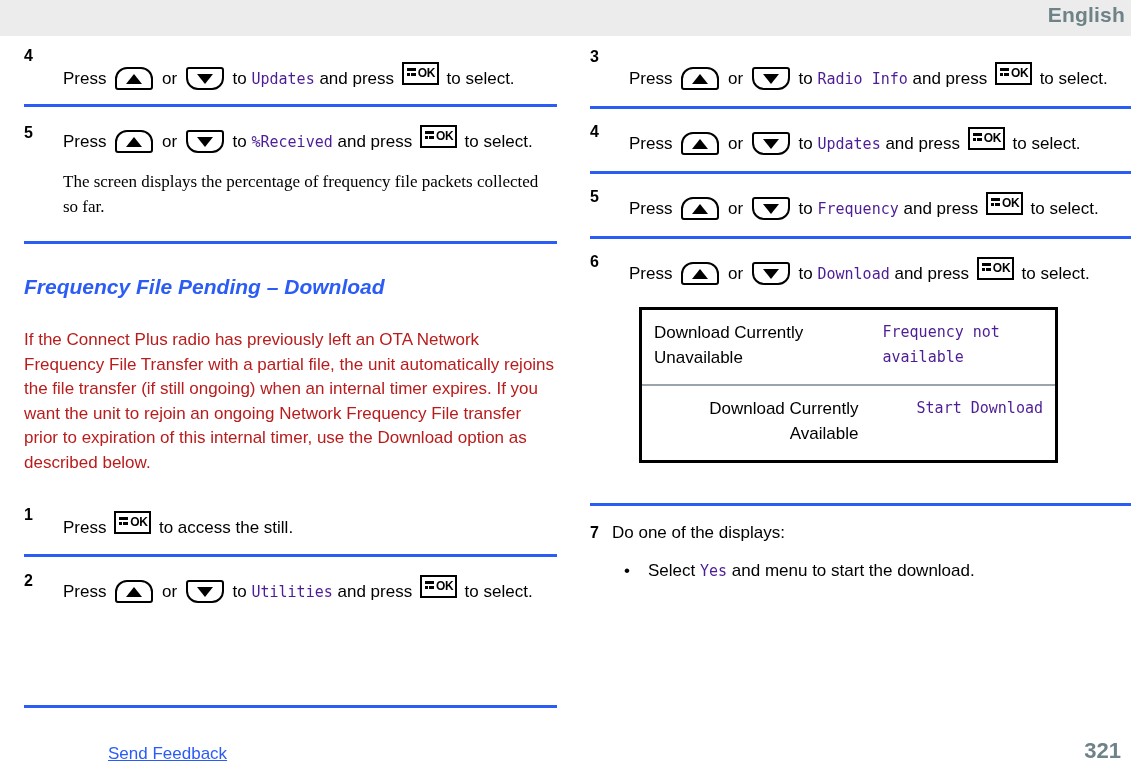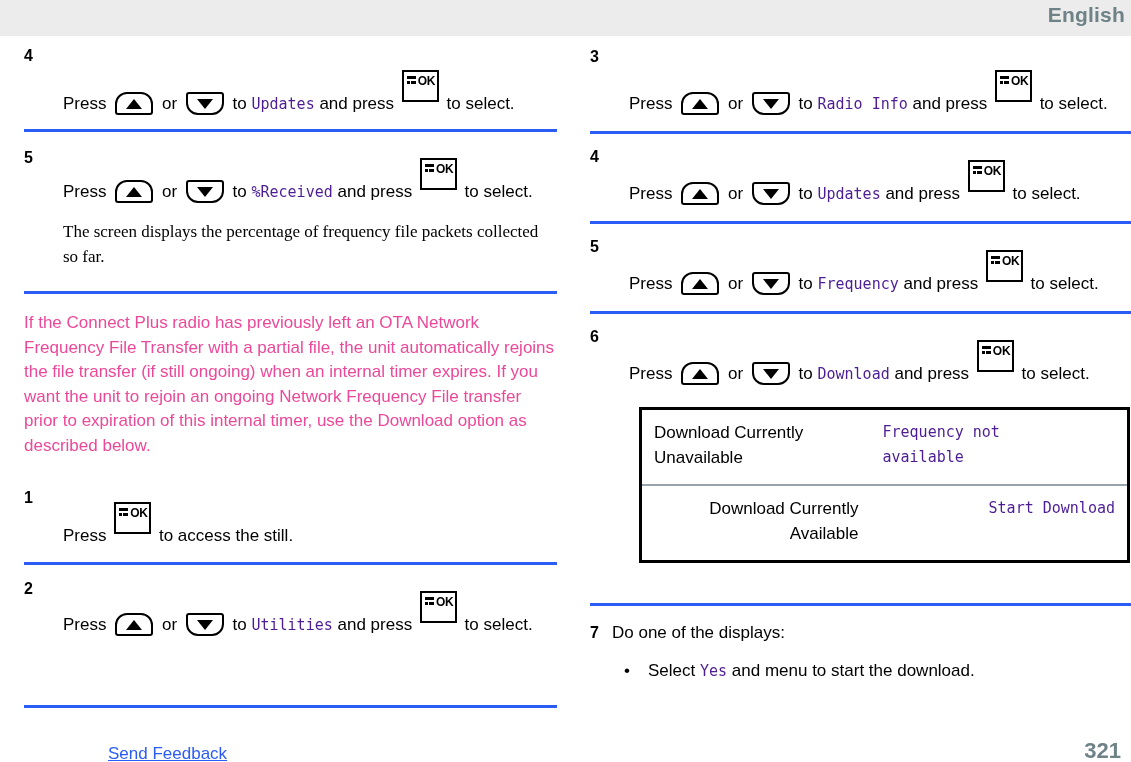--- a/index.html
+++ b/index.html
@@ -108,24 +108,24 @@
   
   .sec-head {
     margin-top: 30px;
     font-size: 21px;
     font-weight: bold;
     font-style: italic;
     color: #2b5cf5;
     line-height: 26px;
   }
   .body-para {
-    margin-top: 17px;
+    margin-top: 28px;
     font-size: 17px;
     line-height: 24.5px;
-    color: #ec4899;
+    color: #b91c1c;
   }
 
   
   .mono {
     font-family: "DejaVu Sans Mono", "Liberation Mono", monospace;
     font-size: 15px;
     letter-spacing: 0px;
     color: #4c1d95;
   }
 
@@ -155,24 +155,24 @@
   .key-up .tri {
     top: 5px;
     border-bottom: 10px solid #000;
   }
   .key-down .tri {
     top: 5px;
     border-top: 10px solid #000;
   }
   .key-ok {
     width: 37px;
-    height: 32px;
+    height: 23px;
     border: 2px solid #000;
     background: #fff;
-    margin: 12px 3px;
+    margin: 4px 3px;
     vertical-align: -5px;
     display: inline-block;
     position: relative;
   }
   .key-ok .grid {
     position: absolute;
     left: 3px; top: 4px;
     width: 9px; height: 9px;
   }
   .key-ok .grid i {
@@ -191,21 +191,21 @@
     font-family: "Liberation Sans", sans-serif;
     line-height: 16px;
     color: #000;
     letter-spacing: -0.3px;
   }
 
   
   .disp-table {
     margin-top: 20px;
     margin-left: 10px;
-    width: 491px;
+    width: 419px;
     border: 3px solid #000;
     border-collapse: collapse;
     background: #fff;
   }
   .disp-table td {
     border: none;
     padding: 10px 12px 14px 12px;
     vertical-align: top;
     font-size: 17px;
     line-height: 25px;
@@ -291,20 +291,21 @@
                   <i></i>
                   <i></i>
                 </span><span class="okt">OK</span></span>
             <span>to select.</span>
           </p>
           <p>The screen displays the percentage of frequency file packets collected so far.</p>
         </div>
         <div class="rule" style="margin-top:18px"></div>
       </div>
 
+      <div class="sec-head">Frequency File Pending – Download</div>
       <div class="body-para">If the Connect Plus radio has previously left an OTA Network Frequency File Transfer with a partial file, the unit automatically rejoins the file transfer (if still ongoing) when an internal timer expires. If you want the unit to rejoin an ongoing Network Frequency File transfer prior to expiration of this internal timer, use the Download option as described below.</div>
 
       <div class="step" style="margin-top:18px">
         <div class="step-num" style="top:13px">1</div>
         <div class="step-body">
           <p>
             <span>Press</span>
             <span class="key-ok"><span class="grid">
                   <i></i>
                   <i></i>

